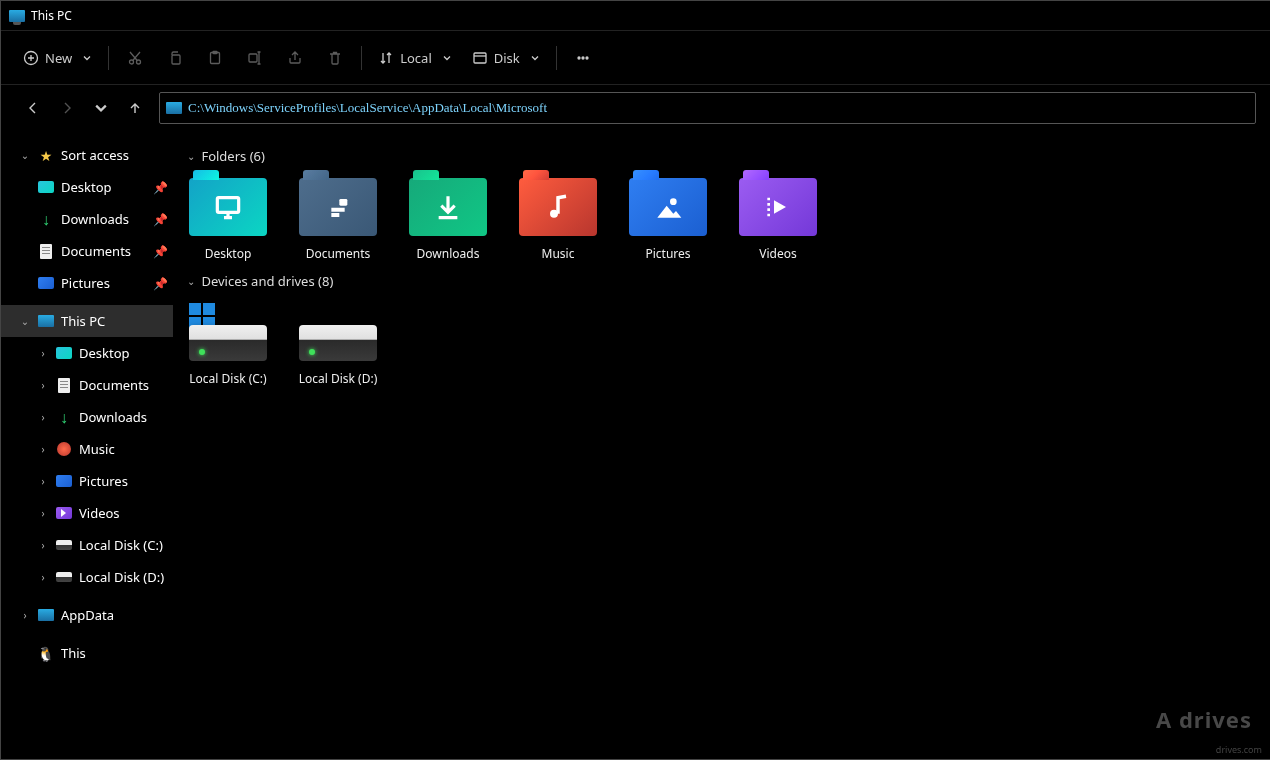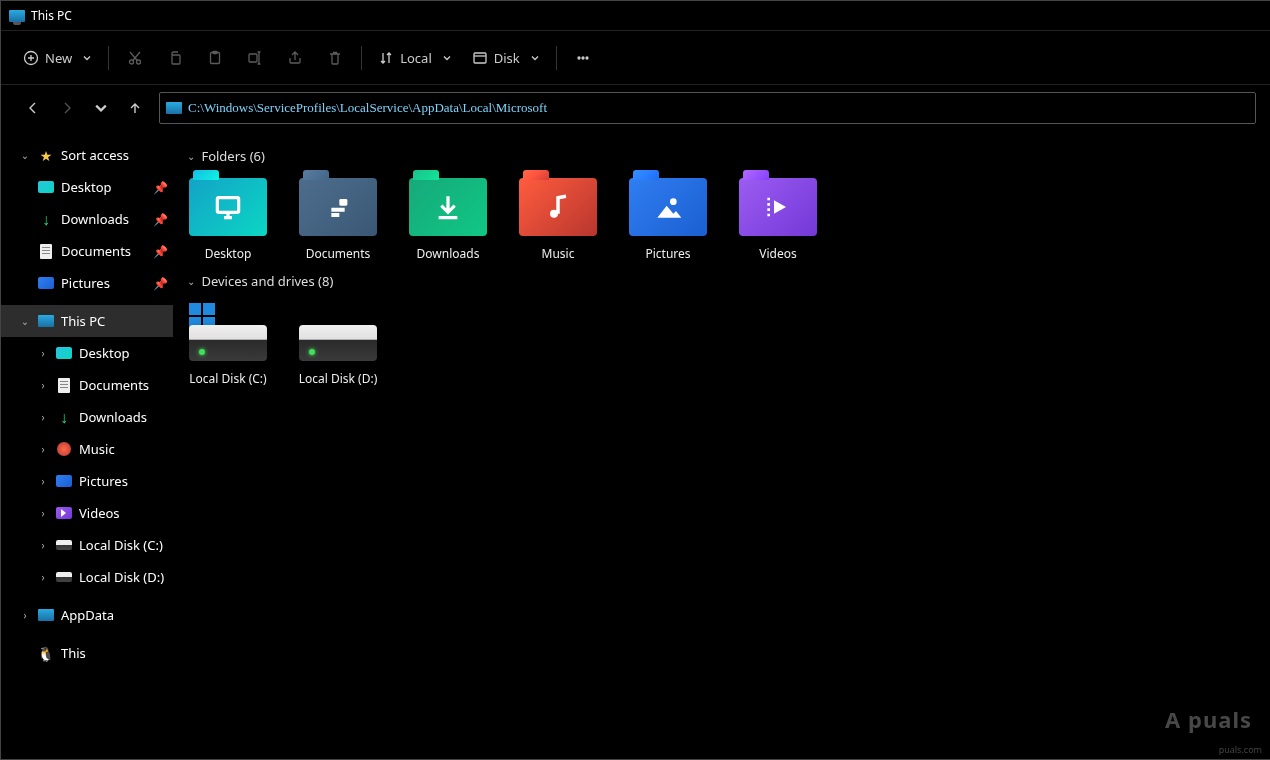--- a/index.html
+++ b/index.html
@@ -424,14 +424,14 @@
               <span class="light"></span>
         </div>
           </div>
         <div class="cap">Local Disk (D:)</div>
       </div>
     </div>
 
   </div>
 </div>
 
-<div class="watermark">A  puals</div>
-<div class="wm2">puals.com</div>
+<div class="watermark">A  drives</div>
+<div class="wm2">drives.com</div>
 
 </body></html>

